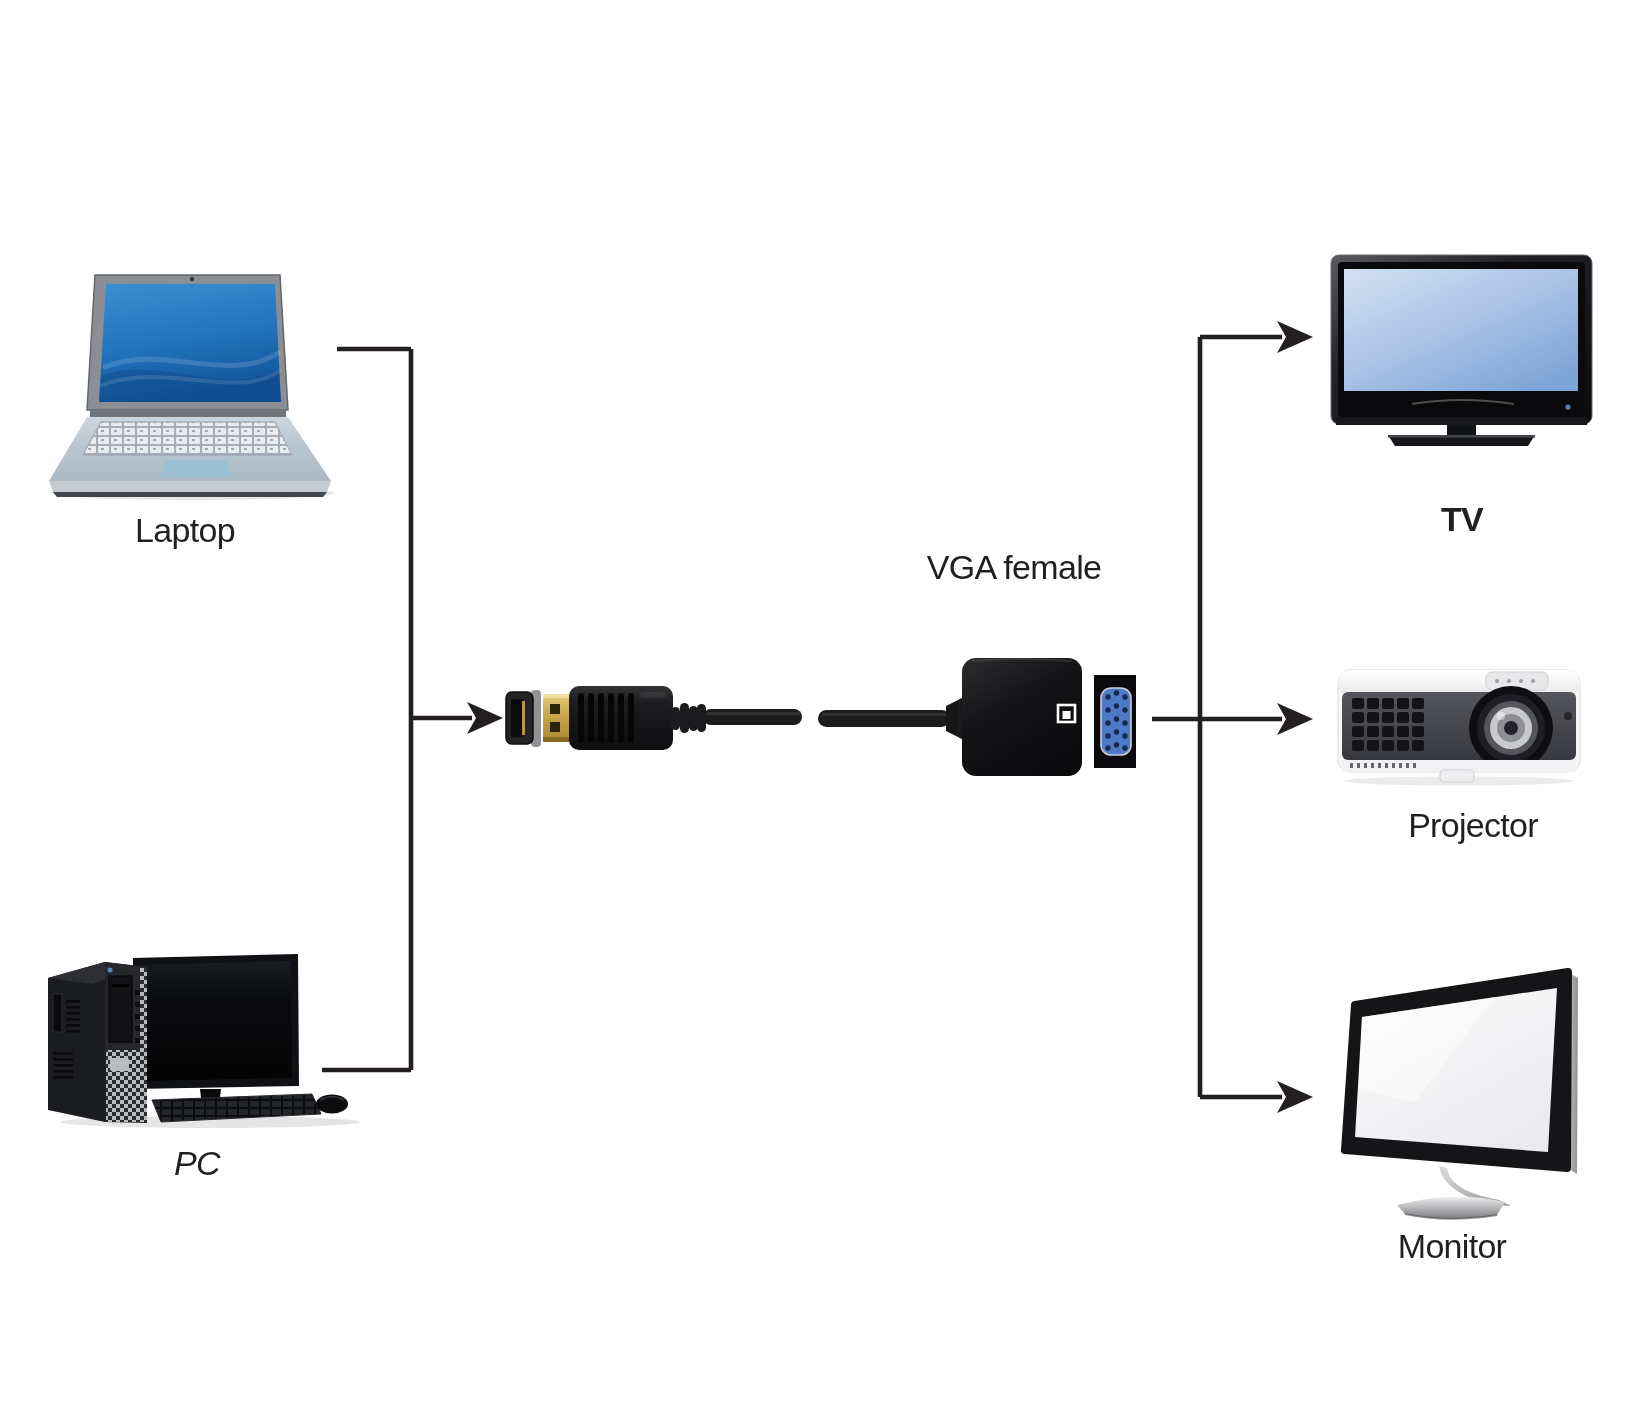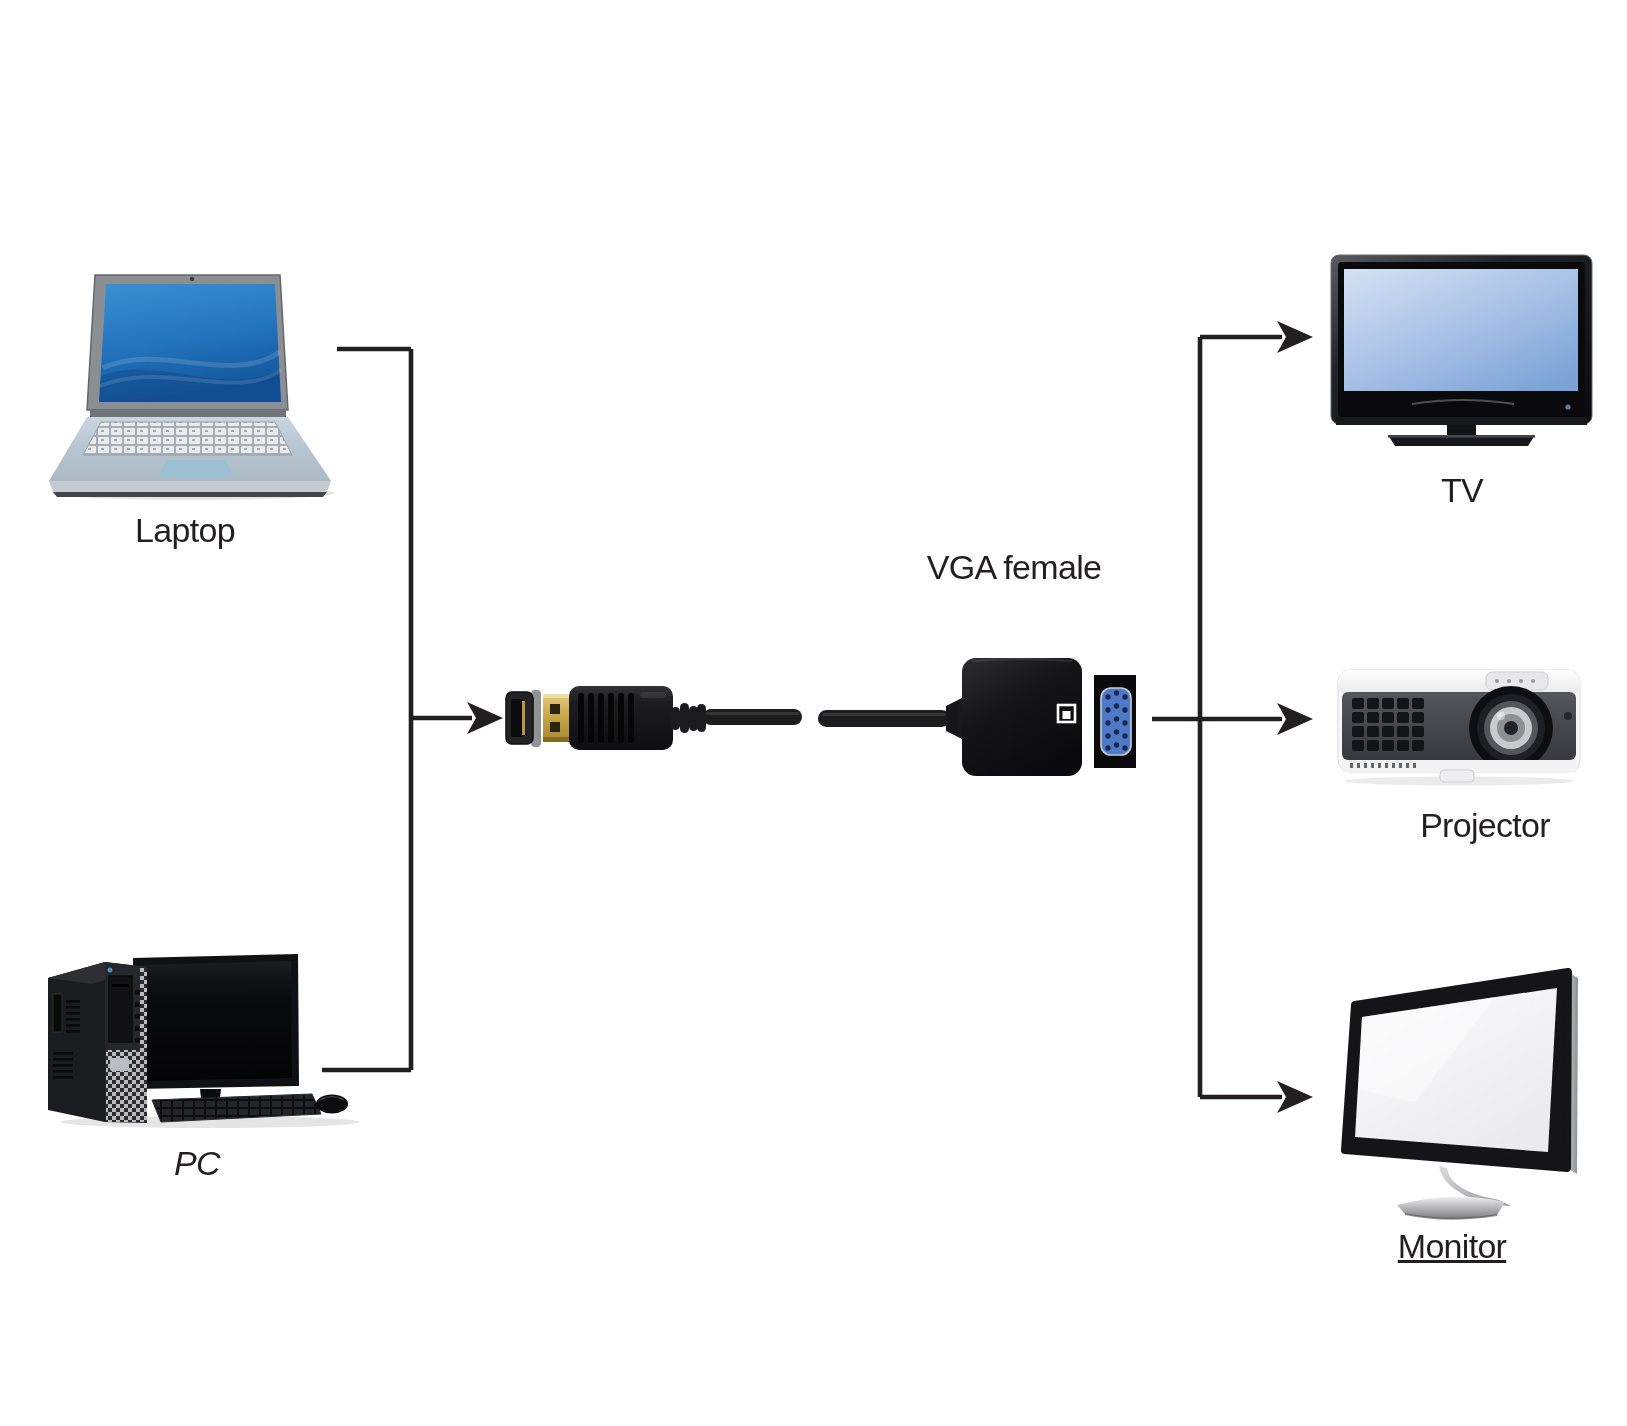--- a/index.html
+++ b/index.html
@@ -250,21 +250,21 @@
       <rect x="8" y="8" width="247" height="155" rx="4" fill="#0a0a0c"></rect>
       <rect x="14" y="15" width="234" height="122" fill="url(#tvscr)"></rect>
       <path d="M82,150 Q131,142 184,150" stroke="#ffffff" stroke-width="2.2" fill="none" opacity="0.28"></path>
       <circle cx="238" cy="153" r="2.6" fill="#5f7ea6"></circle>
       <rect x="6" y="163" width="251" height="8" fill="#17181b"></rect>
       <rect x="117" y="171" width="29" height="10" fill="#121316"></rect>
       <path d="M58,181 L205,181 L198,192 L65,192 Z" fill="#17181b"></path>
       <rect x="58" y="181" width="147" height="2.6" fill="#43454b"></rect>
     </svg>
   </div>
-  <div class="label" style="left:1462px;top:469px;">TV</div>
+  <div class="label" style="left:1462px;top:498px;font-weight:bold;">TV</div>
 
   <div class="device" style="left:1336px;top:664px;width:250px;height:122px;">
     <svg width="250" height="122" viewBox="0 0 250 122">
       <defs>
         <linearGradient id="projfront" x1="0" y1="0" x2="0" y2="1">
           <stop offset="0" stop-color="#55565b"></stop>
             <stop offset="1" stop-color="#38393e"></stop>
         </linearGradient>
         <linearGradient id="projtop" x1="0" y1="0" x2="0" y2="1">
           <stop offset="0" stop-color="#ffffff"></stop>
@@ -323,21 +323,21 @@
           <rect x="42" y="99" width="3" height="5"></rect>
           <rect x="49" y="99" width="3" height="5"></rect>
           <rect x="56" y="99" width="3" height="5"></rect>
           <rect x="63" y="99" width="3" height="5"></rect>
           <rect x="70" y="99" width="3" height="5"></rect>
           <rect x="77" y="99" width="3" height="5"></rect>
       </g>
       <rect x="104" y="106" width="34" height="12" rx="4" fill="#eeeef0" stroke="#cfcfd3" stroke-width="1"></rect>
     </svg>
   </div>
-  <div class="label" style="left:1473px;top:804px;margin-left:12px;">Projector</div>
+  <div class="label" style="left:1473px;top:804px;">Projector</div>
 
   <div class="device" style="left:1335px;top:952px;width:258px;height:272px;">
     <svg width="258" height="272" viewBox="0 0 258 272">
       <defs>
         <linearGradient id="monSide" x1="0" y1="0" x2="1" y2="0">
           <stop offset="0" stop-color="#c6c7c9"></stop>
             <stop offset="1" stop-color="#8e8f91"></stop>
         </linearGradient>
         <linearGradient id="monScr" x1="0" y1="0" x2="0.7" y2="1">
           <stop offset="0" stop-color="#fbfbfc"></stop>
@@ -354,15 +354,15 @@
       </defs>
       <polygon points="233,20 243,26 242,222 232,216" fill="url(#monSide)"></polygon>
       <path d="M20,53 L233,20 L232,216 L10,198 Z" fill="#151518" stroke="#151518" stroke-width="8" stroke-linejoin="round"></path>
       <polygon points="27,65 222,36 213,200 20,185" fill="url(#monScr)"></polygon>
       <polygon points="27,65 160,45 80,150 24,138" fill="#ffffff" opacity="0.45"></polygon>
       <path d="M112,216 C114,232 132,242 164,248 L176,254 C140,252 108,238 104,214 Z" fill="url(#monNeck)"></path>
       <path d="M62,253 Q118,238 170,250 L162,263 Q112,271 70,262 Z" fill="url(#monBase)"></path>
       <path d="M70,262 Q112,271 162,263" stroke="#4e4e52" stroke-width="2" fill="none" opacity="0.6"></path>
     </svg>
   </div>
-  <div class="label" style="left:1452px;top:1225px;text-decoration:underline;">Monitor</div>
+  <div class="label" style="left:1452px;top:1225px;">Monitor</div>
 
 </div>
 
 </body></html>

